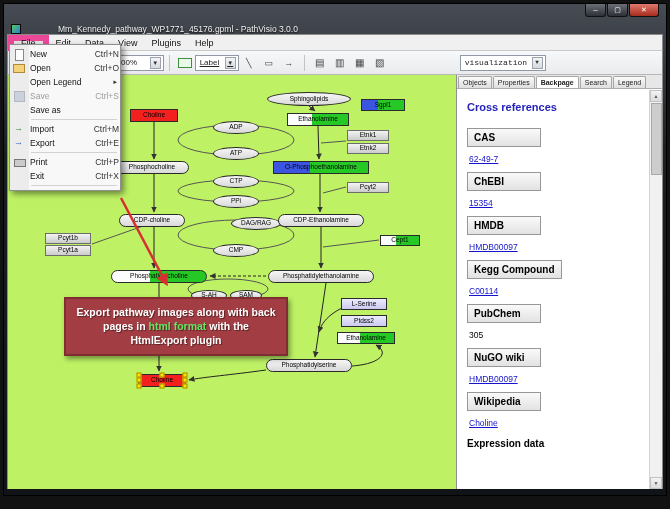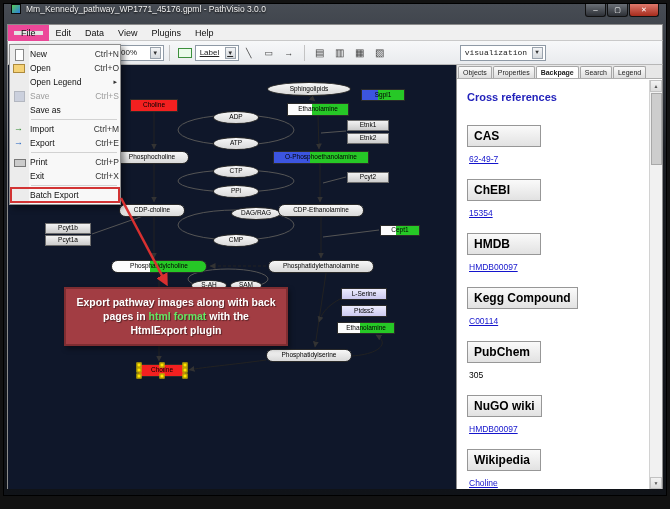--- a/index.html
+++ b/index.html
@@ -4,21 +4,21 @@
 <style>
   * { margin:0; padding:0; box-sizing:border-box; }
   html,body { width:670px; height:509px; font-family:"Liberation Sans", sans-serif; }
   .desktop { position:relative; width:670px; height:509px; background:#121212; overflow:hidden; }
 
   
   .window { position:absolute; left:3px; top:3px; width:664px; height:493px;
     background:linear-gradient(#474c54,#1b1e23 30%,#101318);
     display:flex; flex-direction:column; padding:0 3px 6px 3px;
     border:1px solid #000; }
-  .titlebar { height:20px; display:flex; align-items:flex-start; padding:0 4px; color:#f2f2f2; }
+  .titlebar { height:30px; display:flex; align-items:flex-end; padding:0 4px; color:#f2f2f2;gap:32px; }
   .app-icon { width:10px; height:10px; background:linear-gradient(135deg,#57c957,#2a7de0); border:1px solid #0a0a0a; margin-right:5px; }
   .title { font-size:8.5px; text-shadow:0 1px 2px #000; }
   .wctrl { margin-left:auto; display:flex; align-self:flex-start; }
   .wbtn { width:21px; height:13px; border:1px solid #111; border-top:none; border-radius:0 0 3px 3px;
     background:linear-gradient(#6a6f76,#2d3036); color:#fff; font-size:8px; line-height:11px; text-align:center; margin-left:1px; }
   .wbtn.min::before{content:"–";} .wbtn.max::before{content:"▢"; font-size:7px;}
   .wbtn.close { width:30px; background:linear-gradient(#e0796c,#a62c1d); }
   .wbtn.close::before{content:"✕"; font-size:7px;}
 
   
@@ -44,21 +44,21 @@
   .tlabel { margin:0 3px 0 2px; }
   .combo { display:inline-flex; align-items:center; justify-content:space-between; height:16px;
     background:#fff; border:1px solid #8f9aa6; padding:0 2px 0 4px; font-size:8px; min-width:52px; }
   .combo .carrow { width:11px; height:12px; background:linear-gradient(#f4f5f7,#d6dade); border:1px solid #9aa3ad; margin-left:4px;
     font-size:6px; display:flex; align-items:center; justify-content:center; color:#333; }
   .combo .carrow::before{content:"▼";}
   .combo.viz { margin-left:70px; min-width:86px;font-family:Liberation Mono, monospace; }
 
   
   .main { flex:1; display:flex; background:#fff; border-left:1px solid #8b8b8b; border-right:1px solid #8b8b8b; overflow:hidden; }
-  .canvas { position:relative; flex:1; background:#0f172a; overflow:hidden; }
+  .canvas { position:relative; flex:1; background:#bef264; overflow:hidden; }
   .edges { position:absolute; left:0; top:0; }
 
   .node { position:absolute; display:flex; align-items:center; justify-content:center;
     font-size:6.5px; line-height:1; color:#000; border:1px solid #2a2a2a;
     background:#e8e8e8; white-space:nowrap; overflow:visible; }
   .node.ellipse { border-radius:50%; }
   .node.rounded { border-radius:7px; }
   .node.met { background:linear-gradient(#f7f7f7,#d9d9d9); }
   .node.gene { background:linear-gradient(#f3f3f3,#cccccc); border-color:#6d6d6d; }
   .node.red { background:#f32020; }
@@ -75,21 +75,21 @@
 
   
   .sidepanel { width:206px; background:#fff; border-left:1px solid #8f8f8f; position:relative; display:flex; flex-direction:column; }
   .tabs { display:flex; background:#e7e7e7; border-bottom:1px solid #adadad; padding:1px 1px 0 1px; }
   .stab { font-size:7px; padding:2px 4px 2px; border:1px solid #a6a6a6; border-bottom:none; border-radius:2px 2px 0 0;
     background:linear-gradient(#fbfbfb,#dedede); margin-right:1px; color:#222; }
   .stab.active { background:#fff; font-weight:bold; }
   .sidecontent { flex:1; padding:12px 10px 6px 10px; margin-right:13px; overflow:hidden; }
   .xhead { color:#2323bb; font-weight:bold; font-size:11px; margin-bottom:14px; }
   .xdb { display:inline-block; min-width:74px; border:1px solid #979797; background:linear-gradient(#fafafa,#e2e2e2);
-    font-size:12px; font-weight:bold; padding:3px 6px; margin-top:8px; }
+    font-size:10px; font-weight:bold; padding:3px 6px; margin-top:0; }
   .xlink { color:#1414cc; text-decoration:underline; font-size:8.5px; margin:7px 0 7px 2px; }
   .xplain { color:#000; font-size:8.5px; margin:7px 0 7px 2px; }
   .ehead { font-weight:bold; font-size:10px; margin-top:10px; }
   .sscroll { position:absolute; right:0; top:15px; bottom:0; width:13px; background:#f1f1f1; border-left:1px solid #d2d2d2;
     display:flex; flex-direction:column; align-items:center; }
   .sarrow { width:100%; height:12px; background:linear-gradient(#f3f3f3,#dcdcdc); border:1px solid #c2c2c2;
     font-size:5px; color:#555; display:flex; align-items:center; justify-content:center; }
   .sarrow.up::before{content:"▲";} .sarrow.dn::before{content:"▼";}
   .sthumb { width:11px; height:72px; background:#cdcdcd; border:1px solid #a8a8a8; margin-top:1px; }
   .sarrow.dn { margin-top:auto; }
@@ -317,25 +317,20 @@
           <span class="mic printer"></span>
           <span class="mlb">Print</span>
           <span class="msc">Ctrl+P</span>
         </div>
         <div class="mitem">
           <span class="mic "></span>
           <span class="mlb">Exit</span>
           <span class="msc">Ctrl+X</span>
         </div>
         <div class="msep"></div>
-        <div class="mitem hl">
-          <span class="mic "></span>
-          <span class="mlb">Batch Export</span>
-          <span class="msc"></span>
-        </div>
       </div>
   </div>
 
   <svg class="overlay" width="670" height="509">
     <defs>
       <marker id="redarr" markerWidth="5" markerHeight="5" refX="3.5" refY="2.5" orient="auto">
         <path d="M0,0 L5,2.5 L0,5 Z" fill="#d83030"></path>
       </marker>
     </defs>
     <path d="M121,198 L166,283" stroke="#d83030" stroke-width="2.5" fill="none" marker-end="url(#redarr)"></path>

